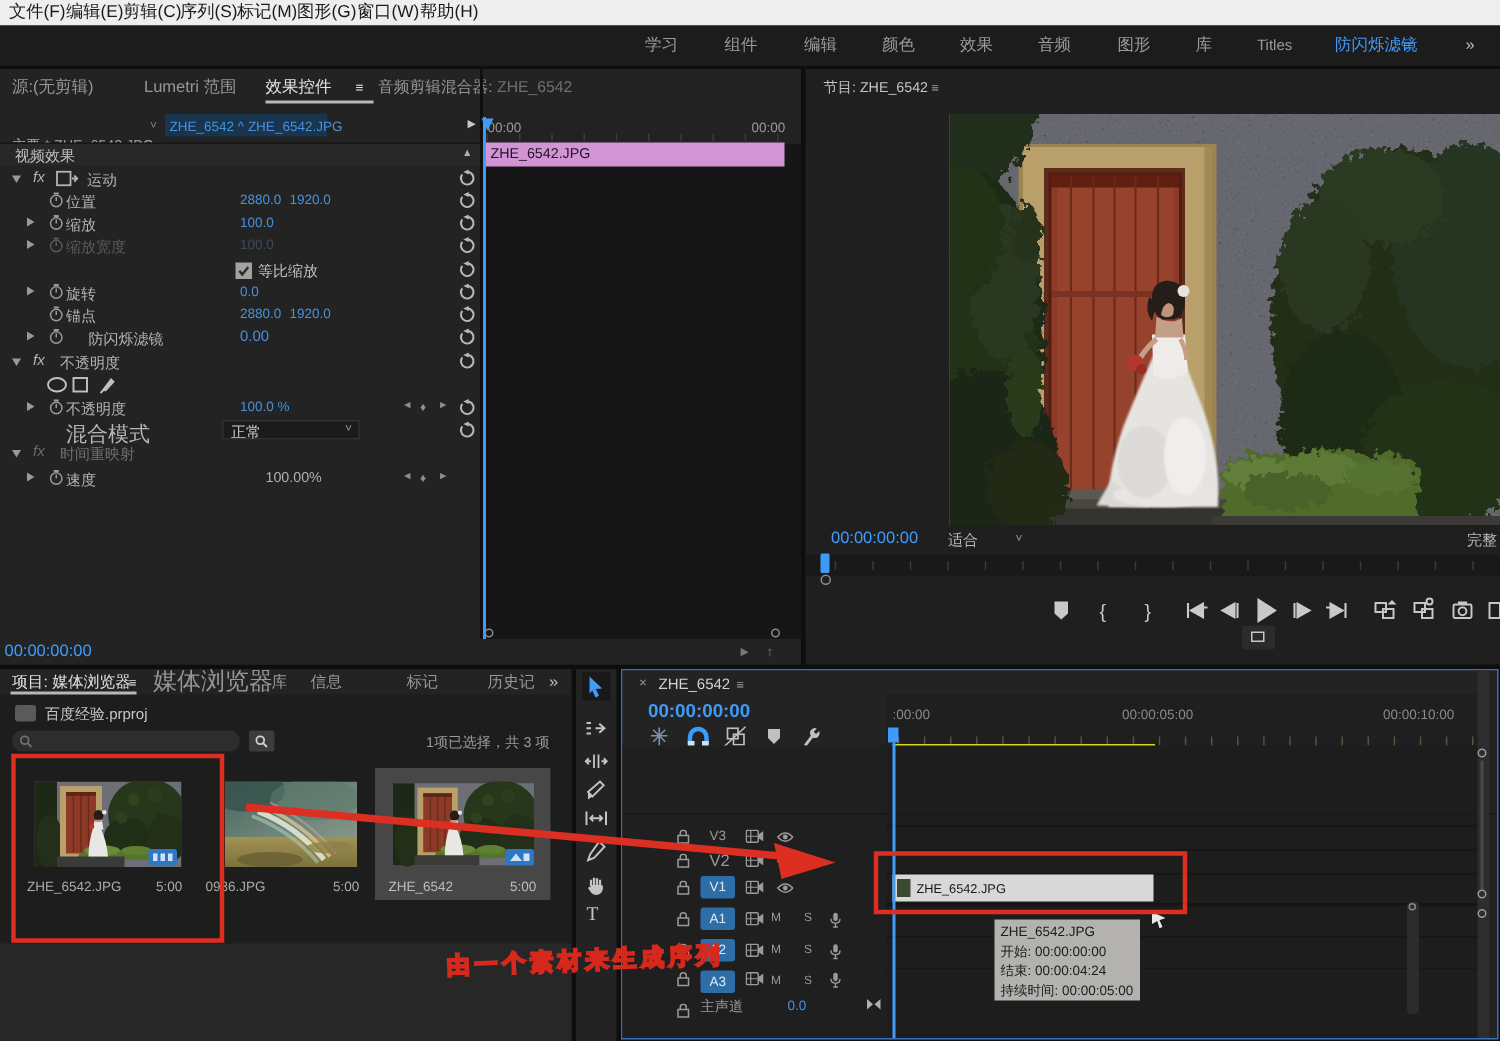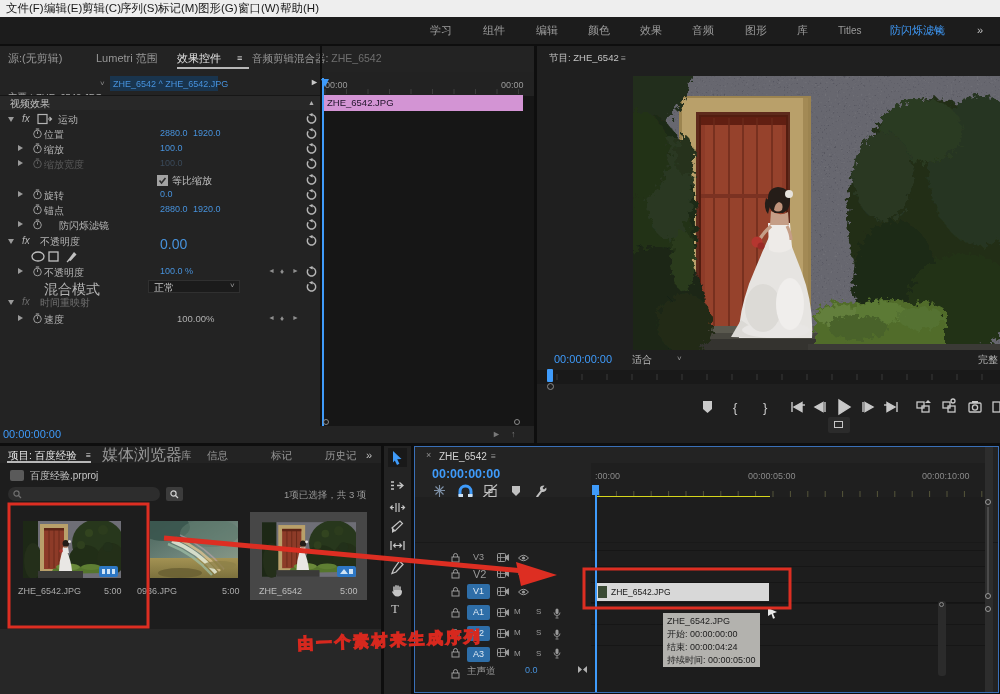--- a/index.html
+++ b/index.html
@@ -178,21 +178,21 @@
           <path d="M3.2 3.2 A4.2 4.2 0 1 0 6.5 1.6" fill="none" stroke="#b8b8b8" stroke-width="1.4"></path>
           <path d="M7.5 0 L3.8 1.6 L7.5 3.4 Z" fill="#b8b8b8"></path>
         </svg>
         <div class="ab" style="left:18px;top:125px;width:0;height:0;border-top:3.5px solid transparent;border-bottom:3.5px solid transparent;border-left:5px solid #9a9a9a"></div>
         <svg class="ab" style="left:32px;top:123px" width="11" height="11" viewBox="0 0 11 11">
           <circle cx="5.5" cy="6" r="3.8" fill="none" stroke="#9a9a9a" stroke-width="1"></circle>
           <line x1="5.5" y1="6" x2="5.5" y2="3.4" stroke="#9a9a9a" stroke-width="1"></line>
           <line x1="3.8" y1="1" x2="7.2" y2="1" stroke="#9a9a9a" stroke-width="1.2"></line>
         </svg>
         <span class="ab" style="left:59px;top:123px;font-size:10px;color:#b4b4b4">防闪烁滤镜</span>
-        <span class="ab" style="left:160px;top:140px;font-size:14px;color:#4792dc">0.00</span>
+        <span class="ab" style="left:160px;top:123px;font-size:10px;color:#4792dc">0.00</span>
         <svg class="ab" style="left:305px;top:123px" width="13" height="12" viewBox="0 0 13 12">
           <path d="M3.2 3.2 A4.2 4.2 0 1 0 6.5 1.6" fill="none" stroke="#b8b8b8" stroke-width="1.4"></path>
           <path d="M7.5 0 L3.8 1.6 L7.5 3.4 Z" fill="#b8b8b8"></path>
         </svg>
         <div class="ab" style="left:8px;top:143px;width:0;height:0;border-left:3.5px solid transparent;border-right:3.5px solid transparent;border-top:5px solid #9a9a9a"></div>
         <span class="ab" style="left:22px;top:139px;font-size:10px;font-style:italic;color:#b4b4b4">fx</span>
         <span class="ab" style="left:40px;top:139px;font-size:10px;color:#b4b4b4">不透明度</span>
         <svg class="ab" style="left:305px;top:139px" width="13" height="12" viewBox="0 0 13 12">
           <path d="M3.2 3.2 A4.2 4.2 0 1 0 6.5 1.6" fill="none" stroke="#b8b8b8" stroke-width="1.4"></path>
           <path d="M7.5 0 L3.8 1.6 L7.5 3.4 Z" fill="#b8b8b8"></path>
@@ -400,21 +400,21 @@
 <rect x="456" y="6" width="7" height="10"></rect>
 </g>
 </svg></div>
  <div class="ab" style="left:291px;top:371px;width:22px;height:16px;background:#2b2b2b;border-radius:2px"></div>
  <div class="ab" style="left:297px;top:375px;width:9px;height:7px;border:1.5px solid #c8c8c8"></div>
 </div>
 
 <div id="proj" class="ab panel" style="left:0;top:446px;width:381px;height:248px">
  <div class="ab" style="left:0;top:17px;width:381px;height:166px;background:#1d1d1d"></div>
  <div class="ab" style="left:0;top:183px;width:381px;height:65px;background:#272727"></div>
- <span class="tabtxt tabon" style="left:8px;top:-3px;font-size:10.5px">项目: 百度经验</span>
+ <span class="tabtxt tabon" style="left:8px;top:-3px;font-size:10.5px">项目: 媒体浏览器</span>
  <span class="tabtxt tabon" style="left:86px;top:-3px;font-size:8.5px">≡</span>
  <span class="tabtxt" style="left:102px;top:-3px;font-size:16px">媒体浏览器</span>
  <span class="tabtxt" style="left:181px;top:-3px;font-size:10.5px">库</span>
  <span class="tabtxt" style="left:207px;top:-3px;font-size:10.5px">信息</span>
  <span class="tabtxt" style="left:271px;top:-3px;font-size:10.5px">标记</span>
  <span class="tabtxt" style="left:325px;top:-3px;font-size:10.5px">历史记</span>
  <span class="tabtxt" style="left:366px;top:-3px;color:#c0c0c0">»</span>
  <div class="ab" style="left:7px;top:15px;width:84px;height:2px;background:#b8b8b8"></div>
  <div class="ab" style="left:10px;top:24px;width:14px;height:11px;background:#5a5a5a;border-radius:2px"></div>
  <div class="ab" style="left:30px;top:23px;font-size:10px;color:#c6c6c6">百度经验.prproj</div>

